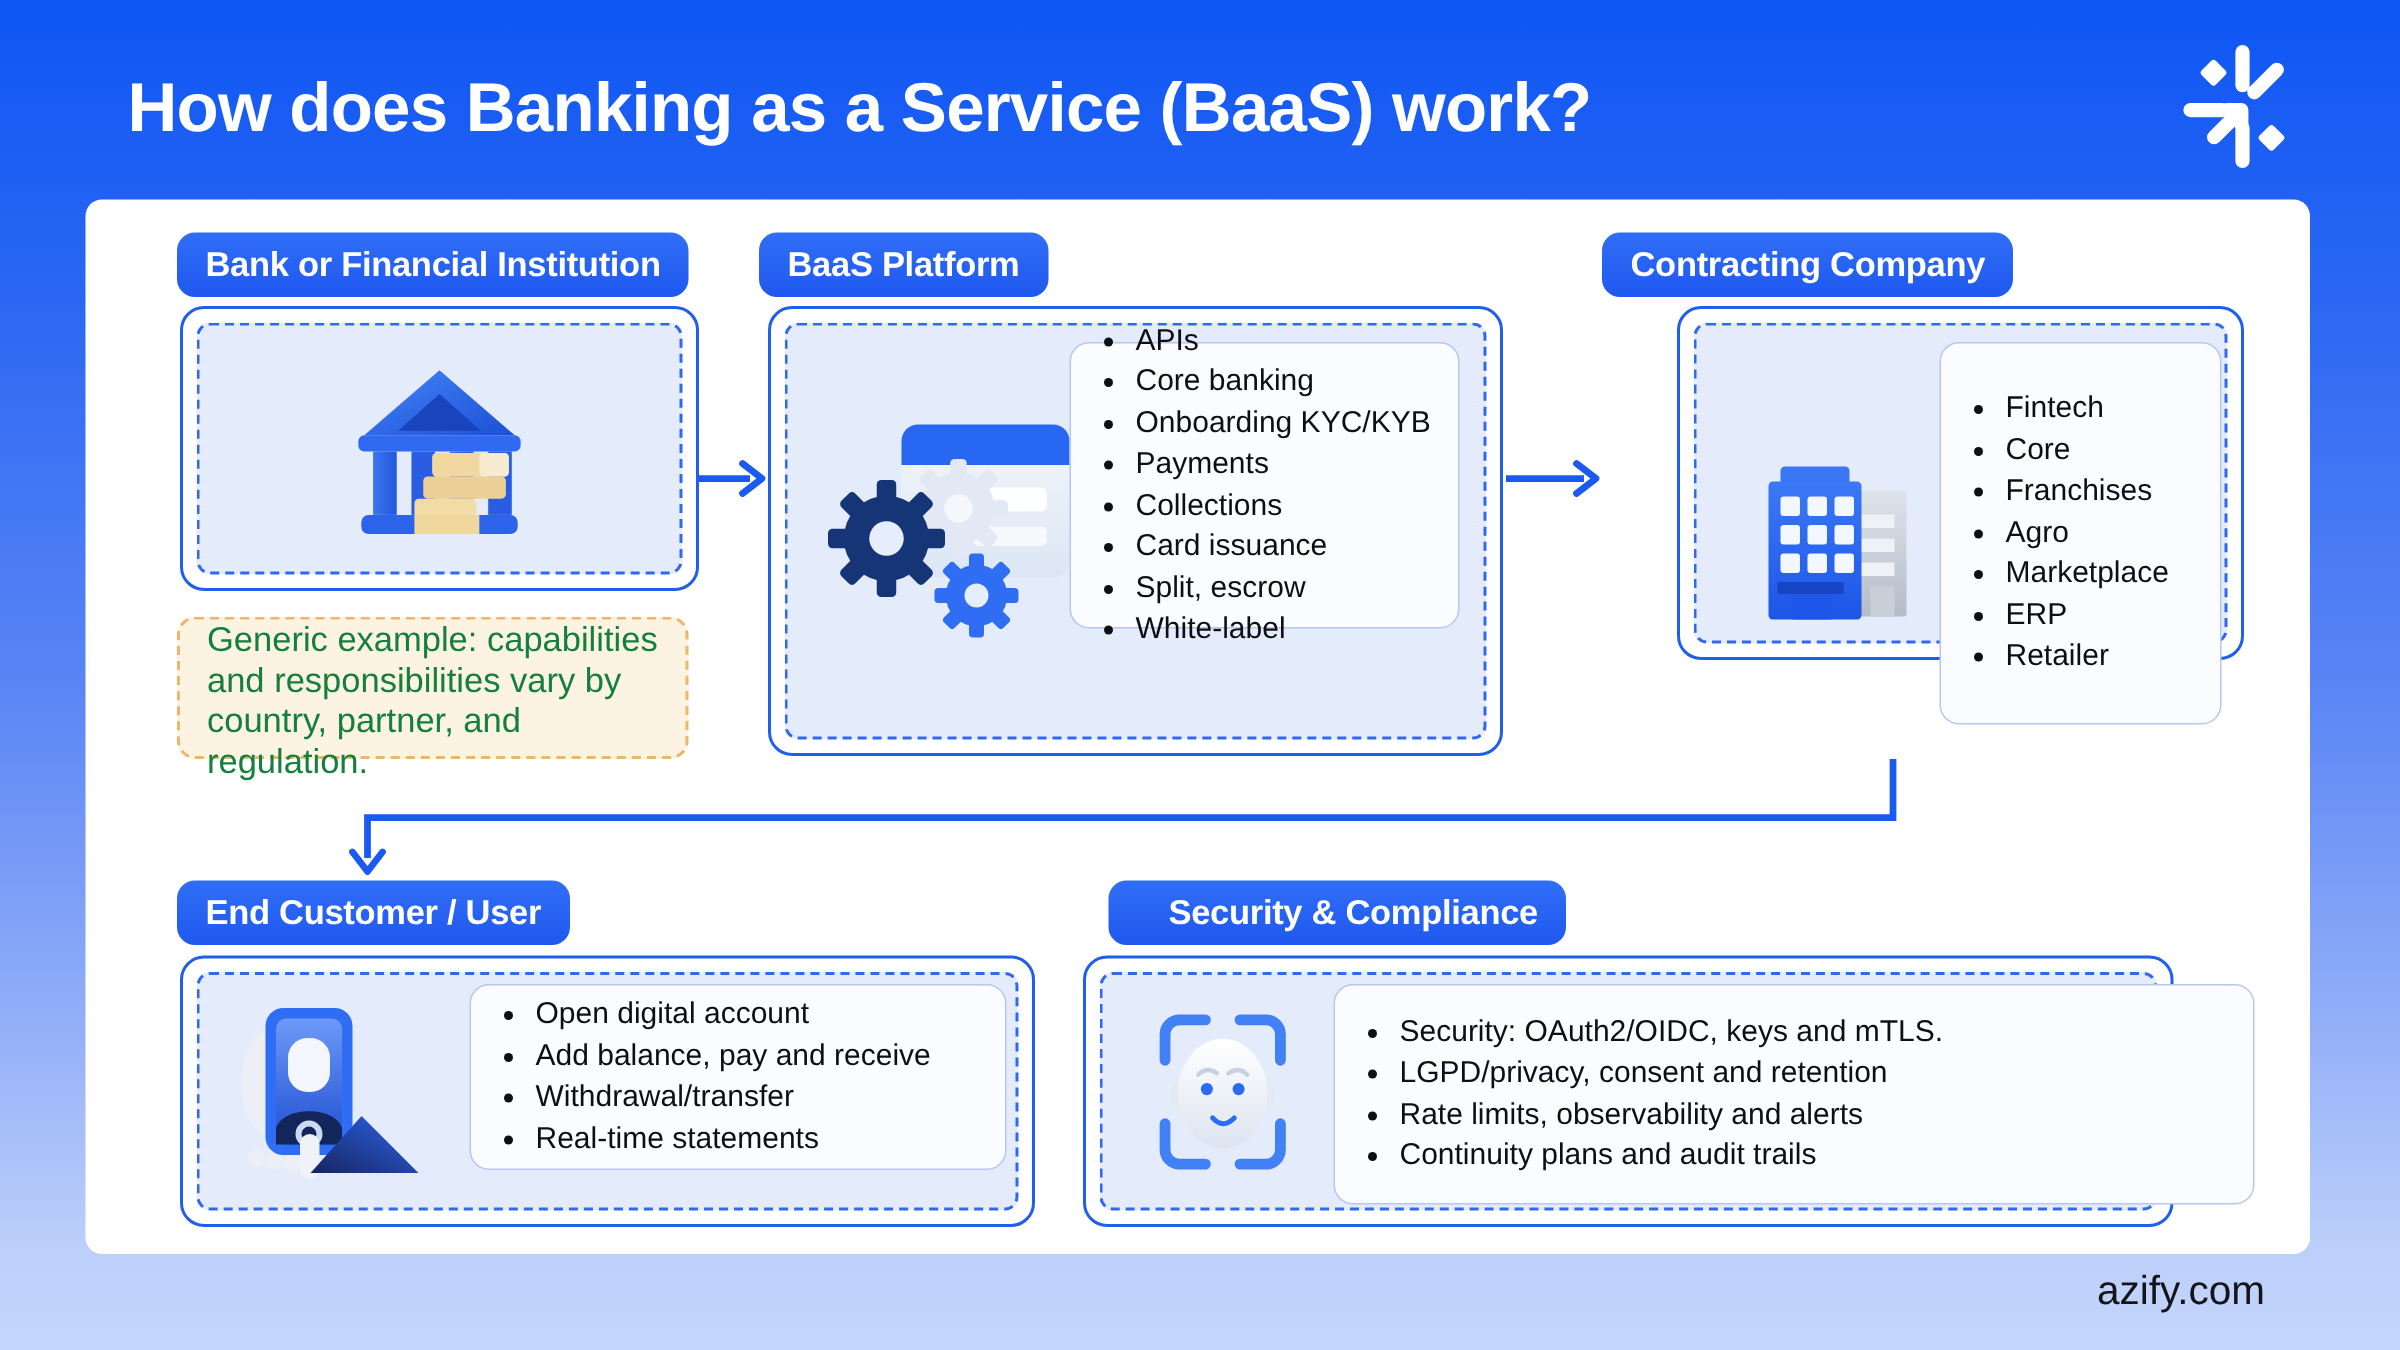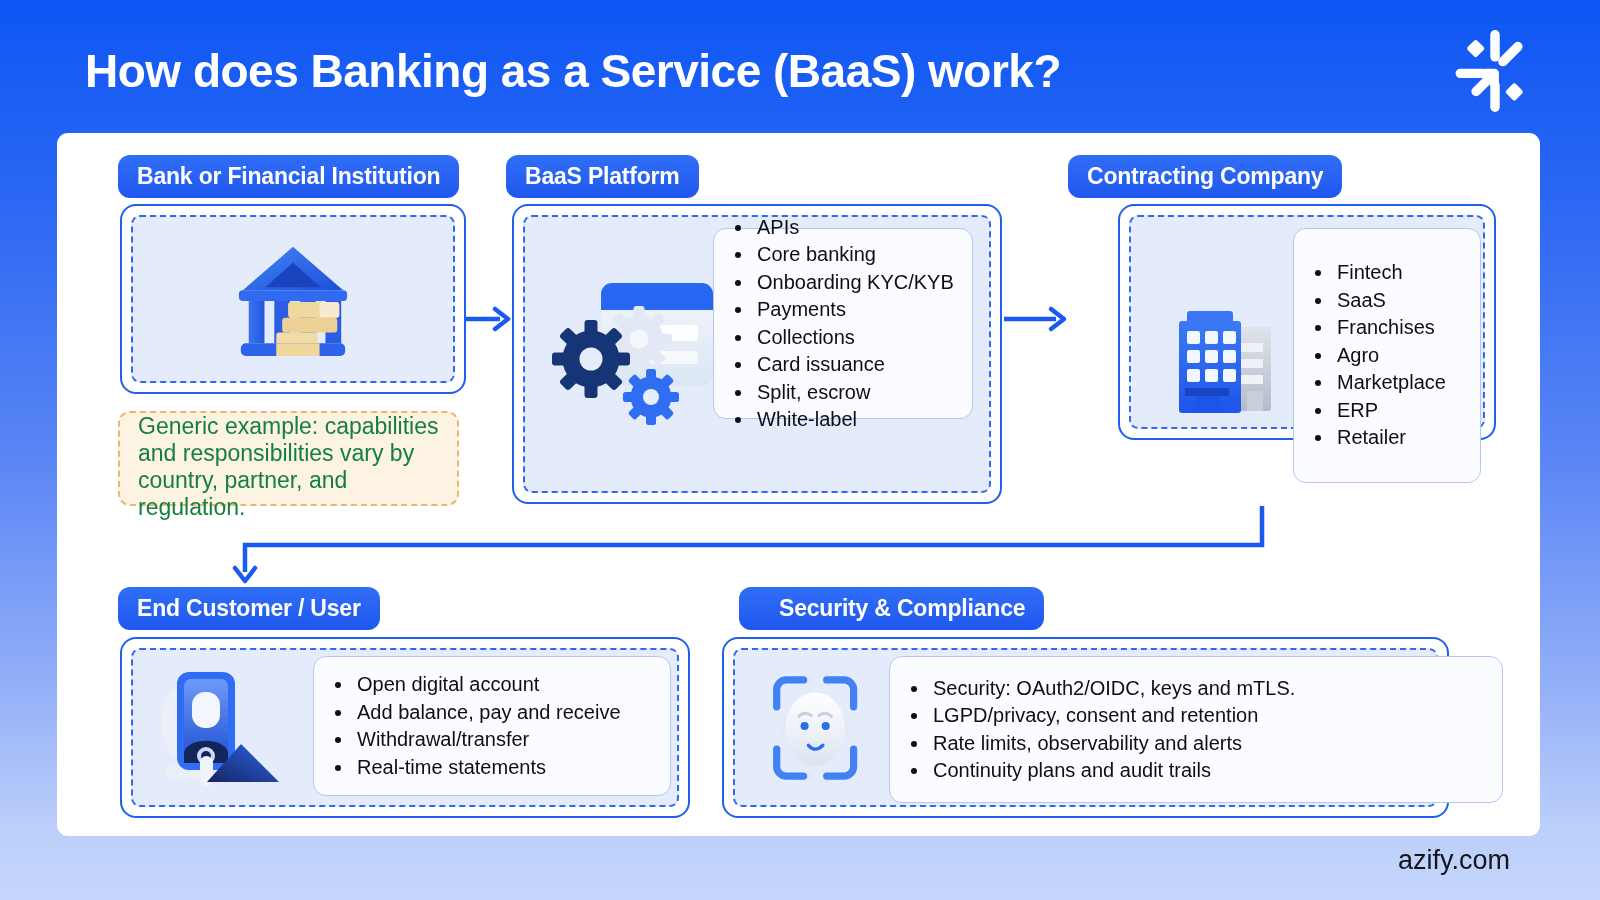--- a/index.html
+++ b/index.html
@@ -193,21 +193,21 @@
           <rect x="50" y="49" width="13" height="13" rx="2" fill="#f3f7ff"></rect>
           <rect x="14" y="68" width="13" height="13" rx="2" fill="#f3f7ff"></rect>
           <rect x="32" y="68" width="13" height="13" rx="2" fill="#f3f7ff"></rect>
           <rect x="50" y="68" width="13" height="13" rx="2" fill="#f3f7ff"></rect>
           <rect x="12" y="87" width="44" height="8" fill="#1745c4"></rect>
           <rect x="22" y="95" width="26" height="17" fill="#1d55e8"></rect>
         </svg>
         <div class="list-card" style="left:162px;top:11px;width:188px;height:255px;">
           <ul>
             <li>Fintech</li>
-            <li>SaaS</li>
+            <li>Core</li>
             <li>Franchises</li>
             <li>Agro</li>
             <li>Marketplace</li>
             <li>ERP</li>
             <li>Retailer</li>
           </ul>
         </div>
       </div>
     </div>
 
@@ -232,21 +232,21 @@
           <circle cx="28" cy="106" r="6" fill="#eceff5"></circle>
           <circle cx="40" cy="107" r="6" fill="#eceff5"></circle>
           <rect x="22" y="4" width="58" height="98" rx="12" fill="#2e6df4"></rect>
           <rect x="29" y="11" width="44" height="84" rx="7" fill="url(#scrG)"></rect>
           <rect x="37" y="24" width="28" height="36" rx="13" fill="#f3f6fc"></rect>
           <path d="M29 95 v-11 c5 -15 39 -15 44 0 v11 z" fill="#13265c"></path>
           <circle cx="51" cy="88" r="7" fill="none" stroke="#cdd9f3" stroke-width="4"></circle>
           <rect x="45" y="88" width="13" height="30" rx="6.5" fill="#eff2f7"></rect>
           <path d="M86 76 L52 114 H124 Z" fill="url(#triG)"></path>
         </svg>
-        <div class="list-card" style="left:180px;top:6px;width:358px;height:140px;">
+        <div class="list-card" style="left:180px;top:6px;width:358px;height:124px;">
           <ul>
             <li>Open digital account</li>
             <li>Add balance, pay and receive</li>
             <li>Withdrawal/transfer</li>
             <li>Real-time statements</li>
           </ul>
         </div>
       </div>
     </div>
 

